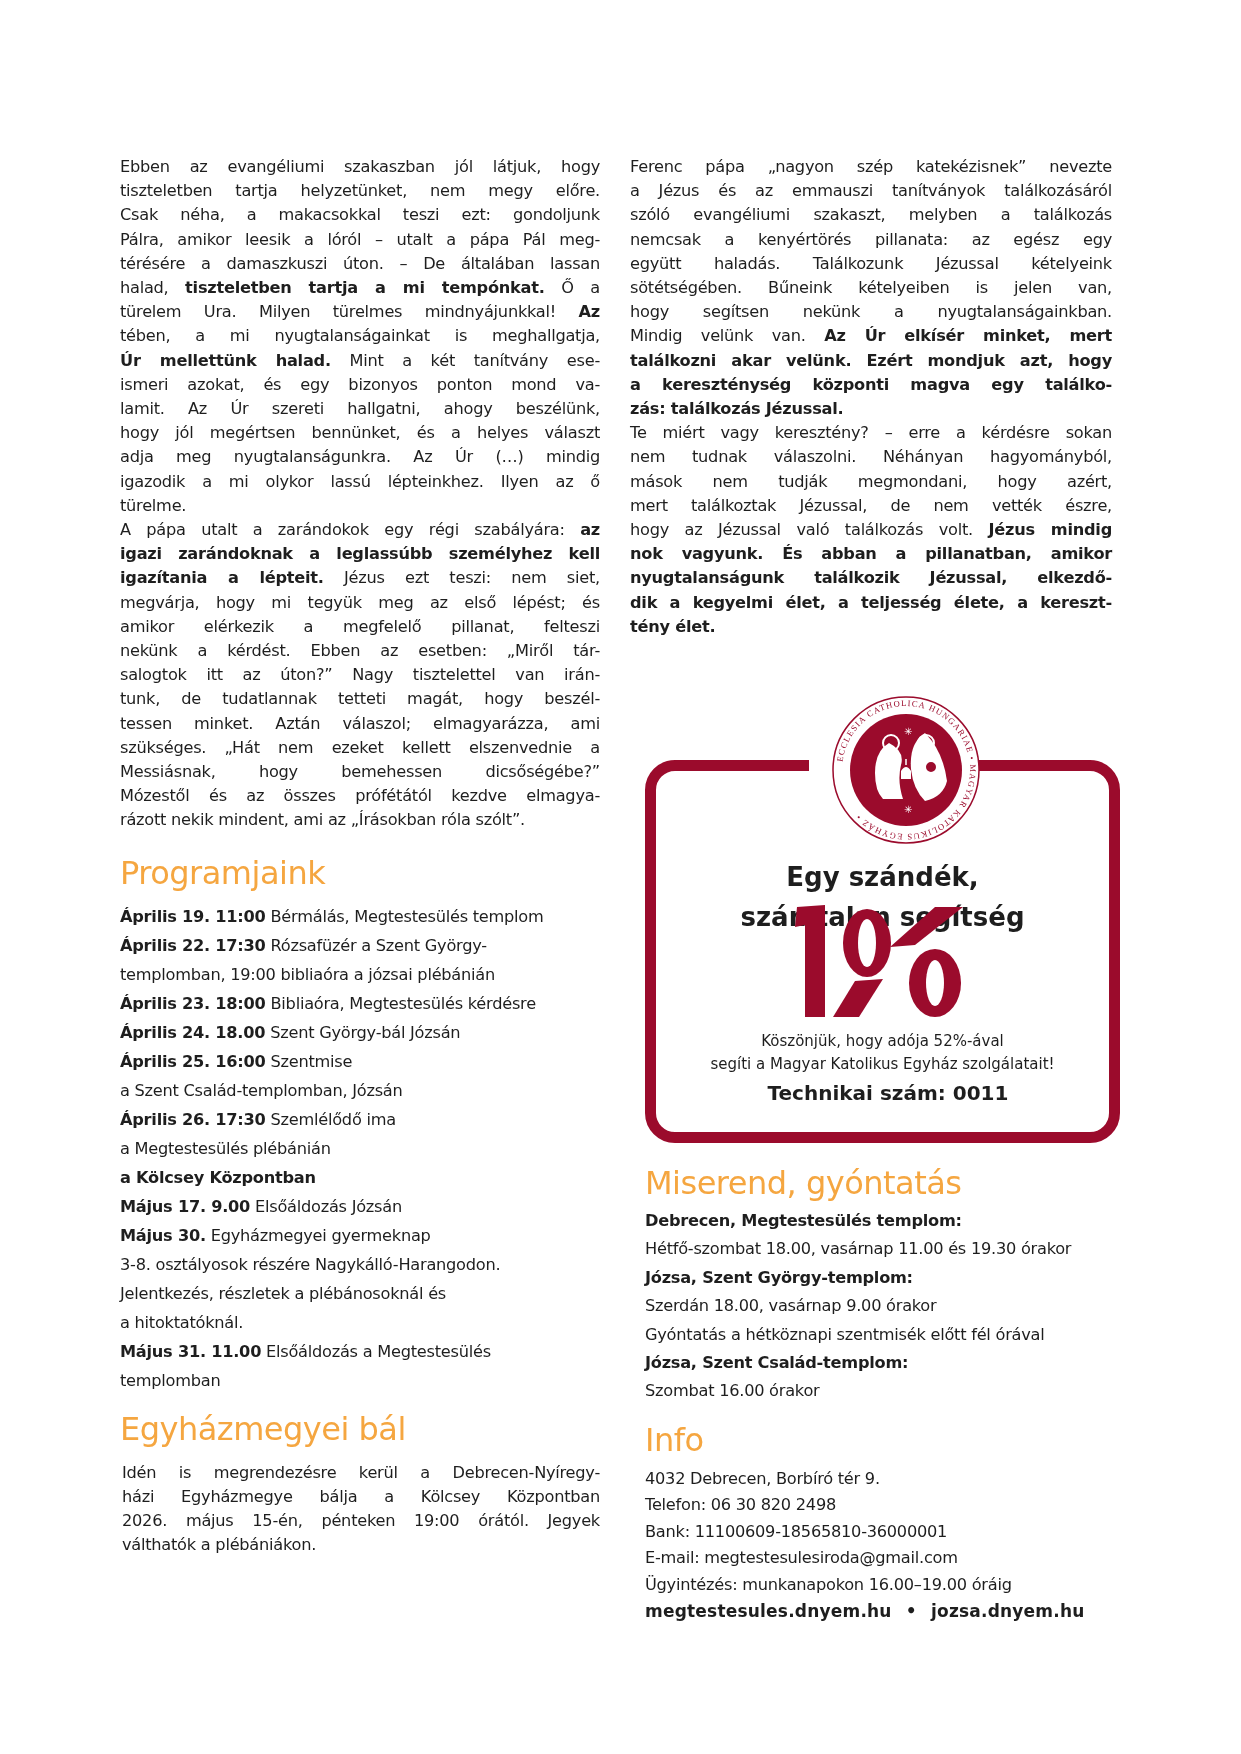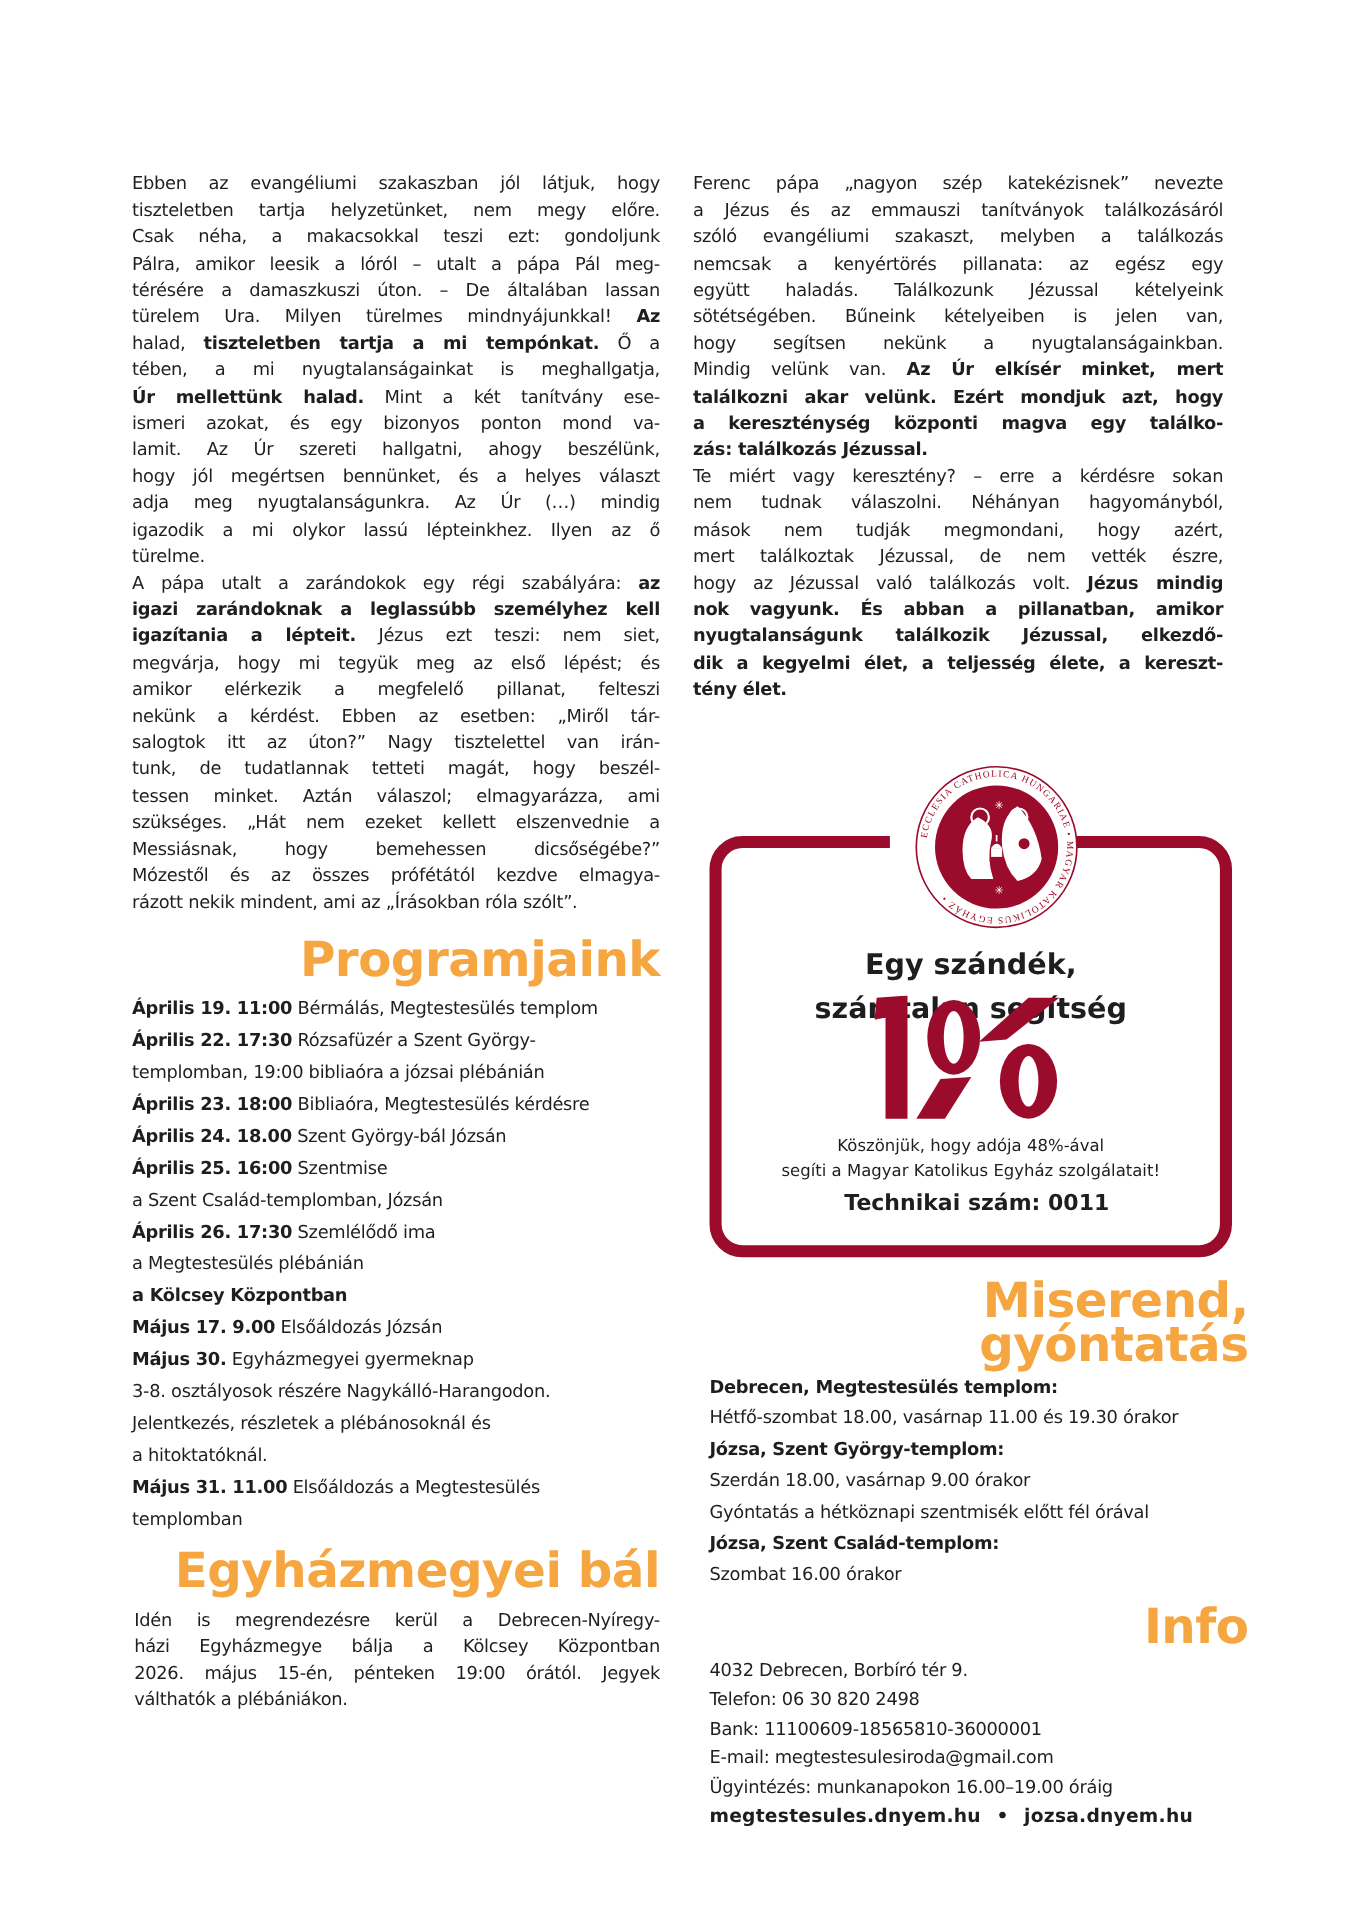--- a/index.html
+++ b/index.html
@@ -5,21 +5,21 @@
   * { box-sizing: border-box; margin: 0; padding: 0; }
   html, body { width: 1241px; height: 1754px; background: #ffffff; }
   body { position: relative; font-family: "DejaVu Sans", "Liberation Sans", sans-serif; color: #1e1e1e; overflow: hidden; }
   .col { position: absolute; top: 155px; }
   .col-left { left: 120px; width: 480px; }
   .col-right { left: 630px; width: 482px; }
   .para { font-size: 16.2px; line-height: 24.2px; letter-spacing: -0.25px; }
   .line { display: block; white-space: nowrap; text-align: justify; text-align-last: justify; }
   .line.last { text-align-last: left; }
   b, .b { font-weight: bold; }
-  .h2 { color: #f5a640; font-weight: bold; font-size: 44px; letter-spacing: -0.5px; line-height: 40px; text-align: right; }
+  .h2 { color: #f5a640; font-weight: normal; font-size: 32px; letter-spacing: -0.5px; line-height: 40px; }
   .list { font-size: 16.2px; line-height: 29px; letter-spacing: -0.25px; }
   .list .row { display: block; white-space: nowrap; }
   .donation { position: absolute; left: 645px; top: 695px; width: 475px; height: 450px; }
   .donation .frame { position: absolute; left: 0; top: 65px; width: 475px; height: 383px; border: 11px solid #9b0b2c; border-radius: 30px; background: #fff; }
   .donation .gap { position: absolute; left: 164px; top: 60px; width: 150px; height: 22px; background: #fff; }
   .donation .seal { position: absolute; left: 186px; top: 0; width: 150px; height: 150px; }
   .donation .title { position: absolute; left: 0; width: 475px; text-align: center; font-weight: bold; font-size: 26px; line-height: 40px; color: #1e1e1e; }
   .donation .pct { position: absolute; left: 150px; top: 210px; width: 180px; height: 115px; }
   .donation .thanks { position: absolute; left: 0; width: 475px; text-align: center; font-size: 15px; line-height: 23px; }
   .donation .tech { position: absolute; left: 0; width: 475px; text-align: center; font-weight: bold; font-size: 20px; line-height: 26px; padding-left: 11px; }
@@ -28,22 +28,22 @@
 </head>
 <body>
 
 <div class="col col-left">
   <div class="para" id="left-intro">
       <span class="line"><span>Ebben az evangéliumi szakaszban jól látjuk, hogy</span></span>
       <span class="line"><span>tiszteletben tartja helyzetünket, nem megy előre.</span></span>
       <span class="line"><span>Csak néha, a makacsokkal teszi ezt: gondoljunk</span></span>
       <span class="line"><span>Pálra, amikor leesik a lóról – utalt a pápa Pál meg-</span></span>
       <span class="line"><span>térésére a damaszkuszi úton. – De általában lassan</span></span>
+      <span class="line"><span>halad, </span><span class="b">tiszteletben tartja a mi tempónkat.</span><span> Ő a</span></span>
       <span class="line"><span>türelem Ura. Milyen türelmes mindnyájunkkal! </span><span class="b">Az</span></span>
-      <span class="line"><span>halad, </span><span class="b">tiszteletben tartja a mi tempónkat.</span><span> Ő a</span></span>
       <span class="line"><span>tében, a mi nyugtalanságainkat is meghallgatja,</span></span>
       <span class="line"><span class="b">Úr mellettünk halad.</span><span> Mint a két tanítvány ese-</span></span>
       <span class="line"><span>ismeri azokat, és egy bizonyos ponton mond va-</span></span>
       <span class="line"><span>lamit. Az Úr szereti hallgatni, ahogy beszélünk,</span></span>
       <span class="line"><span>hogy jól megértsen bennünket, és a helyes választ</span></span>
       <span class="line"><span>adja meg nyugtalanságunkra. Az Úr (…) mindig</span></span>
       <span class="line"><span>igazodik a mi olykor lassú lépteinkhez. Ilyen az ő</span></span>
       <span class="line last"><span>türelme.</span></span>
       <span class="line"><span>A pápa utalt a zarándokok egy régi szabályára: </span><span class="b">az</span></span>
       <span class="line"><span class="b">igazi zarándoknak a leglassúbb személyhez kell</span></span>
@@ -146,21 +146,21 @@
   <div class="title" style="top:202px;">számtalan segítség</div>
   <svg class="pct" viewBox="0 0 180 115">
     <path d="M2,2 L30,0 L30,112 L10,112 L10,20 L0,22 Z" fill="#9b0b2c"></path>
     <ellipse cx="72" cy="38" rx="24" ry="34" fill="#9b0b2c"></ellipse>
     <ellipse cx="72" cy="38" rx="9" ry="24" fill="#fff"></ellipse>
     <path d="M168,2 L120,40 L95,42 L140,2 Z" fill="#9b0b2c"></path>
     <path d="M38,112 L60,76 L88,74 L64,112 Z" fill="#9b0b2c"></path>
     <ellipse cx="140" cy="78" rx="26" ry="34" fill="#9b0b2c"></ellipse>
     <ellipse cx="140" cy="78" rx="9" ry="23" fill="#fff"></ellipse>
   </svg>
-  <div class="thanks" style="top:335px;">Köszönjük, hogy adója 48%-ával</div>
+  <div class="thanks" style="top:335px;">Köszönjük, hogy adója 52%-ával</div>
   <div class="thanks" style="top:358px;">segíti a Magyar Katolikus Egyház szolgálatait!</div>
   <div class="tech" style="top:385px;">Technikai szám: 0011</div>
 </div>
 
 <div style="position:absolute; left:645px; top:1163px; width:490px;">
   <div class="h2">Miserend, gyóntatás</div>
   <div style="height:4px"></div>
   <div class="list" id="mass-list" style="line-height:28.4px;">
       <span class="row b">Debrecen, Megtestesülés templom:</span>
       <span class="row">Hétfő-szombat 18.00, vasárnap 11.00 és 19.30 órakor</span>

